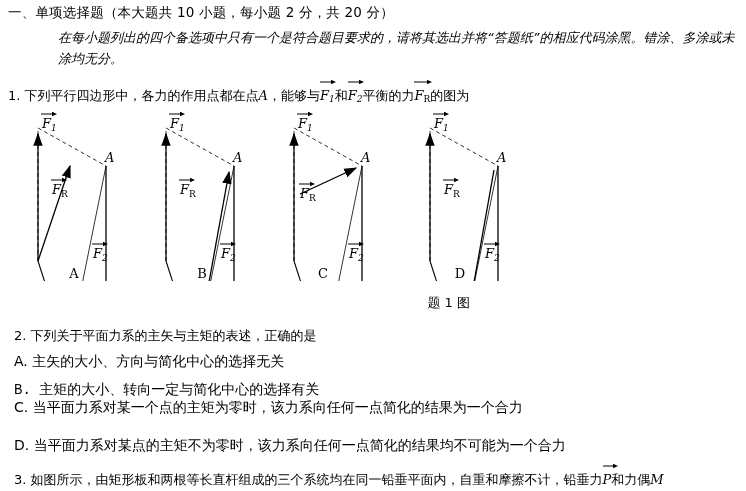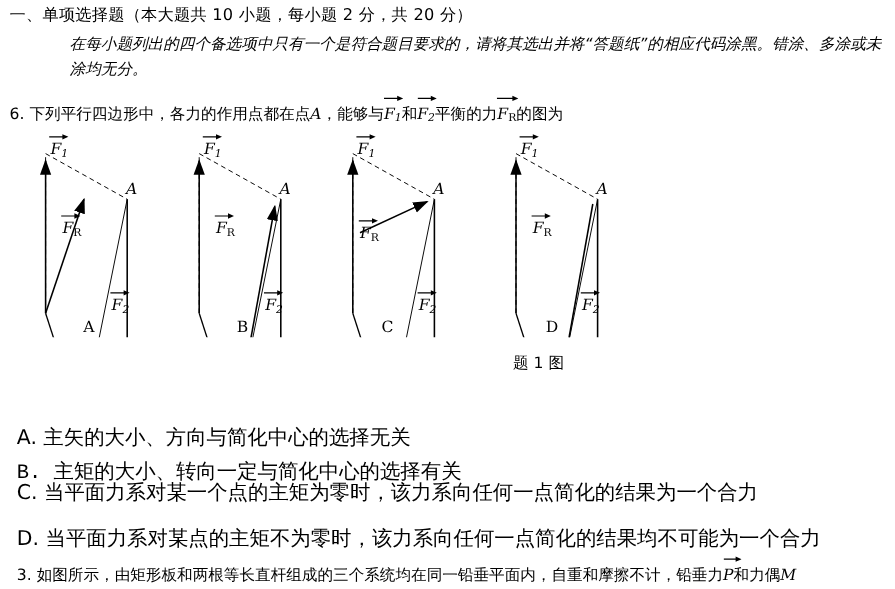--- a/index.html
+++ b/index.html
@@ -106,21 +106,21 @@
   .q2-stem {
     position: absolute;
     left: 14px;
     top: 327px;
     font-size: 13px;
     white-space: nowrap;
   }
   .q2-opt {
     position: absolute;
     left: 14px;
-    font-size: 17px;
+    font-size: 14px;
     white-space: nowrap;
   }
   .q3-stem {
     position: absolute;
     left: 14px;
     top: 466px;
     font-size: 13px;
     white-space: nowrap;
   }
   svg { display: block; }
@@ -128,21 +128,21 @@
 </head>
 <body>
 
 <div class="page">
 
   <div class="section-title">一、单项选择题（本大题共 10 小题，每小题 2 分，共 20 分）</div>
 
   <div class="instruction">在每小题列出的四个备选项中只有一个是符合题目要求的，请将其选出并将“答题纸”的相应代码涂黑。错涂、多涂或未涂均无分。</div>
 
   <div class="q1-stem">
-    <span>6. 下列平行四边形中，各力的作用点都在点</span><span class="ital">A</span><span>，能够与</span><span class="vecsym"><svg class="arrowbar" width="16" height="6" viewBox="0 0 16 6">
+    <span>1. 下列平行四边形中，各力的作用点都在点</span><span class="ital">A</span><span>，能够与</span><span class="vecsym"><svg class="arrowbar" width="16" height="6" viewBox="0 0 16 6">
           <line x1="0" y1="3" x2="13" y2="3" stroke="#000" stroke-width="1"></line>
           <polygon points="16,3 11,0.8 11,5.2" fill="#000"></polygon>
         </svg><span class="ital">F</span><span class="sub">1</span></span><span>和</span><span class="vecsym"><svg class="arrowbar" width="16" height="6" viewBox="0 0 16 6">
           <line x1="0" y1="3" x2="13" y2="3" stroke="#000" stroke-width="1"></line>
           <polygon points="16,3 11,0.8 11,5.2" fill="#000"></polygon>
         </svg><span class="ital">F</span><span class="sub">2</span></span><span>平衡的力</span><span class="vecsym"><svg class="arrowbar" width="18" height="6" viewBox="0 0 18 6">
           <line x1="0" y1="3" x2="15" y2="3" stroke="#000" stroke-width="1"></line>
           <polygon points="18,3 13,0.8 13,5.2" fill="#000"></polygon>
         </svg><span class="ital">F</span><span class="subr">R</span></span><span>的图为</span>
   </div>
@@ -263,20 +263,21 @@
 
   <div class="opt-letters">
     <div class="opt-letter" style="left:64px;">A</div>
     <div class="opt-letter" style="left:192px;">B</div>
     <div class="opt-letter" style="left:313px;">C</div>
     <div class="opt-letter" style="left:450px;">D</div>
   </div>
 
   <div class="fig-caption">题 1 图</div>
 
+  <div class="q2-stem">2. 下列关于平面力系的主矢与主矩的表述，正确的是</div>
   <div class="q2-opt" style="top:353px;">A. 主矢的大小、方向与简化中心的选择无关</div>
   <div class="q2-opt" style="top:381px;font-family:Liberation Mono, monospace;">B. 主矩的大小、转向一定与简化中心的选择有关</div>
   <div class="q2-opt" style="top:399px;text-align:right;">C. 当平面力系对某一个点的主矩为零时，该力系向任何一点简化的结果为一个合力</div>
   <div class="q2-opt" style="top:437px;">D. 当平面力系对某点的主矩不为零时，该力系向任何一点简化的结果均不可能为一个合力</div>
 
   <div class="q3-stem">
     <span>3. 如图所示，由矩形板和两根等长直杆组成的三个系统均在同一铅垂平面内，自重和摩擦不计，铅垂力</span><span class="vecsym"><svg class="arrowbar" width="15" height="6" viewBox="0 0 15 6">
           <line x1="0" y1="3" x2="12" y2="3" stroke="#000" stroke-width="1"></line>
           <polygon points="15,3 10,0.8 10,5.2" fill="#000"></polygon>
         </svg><span class="ital">P</span></span><span>和力偶</span><span class="ital">M</span>

